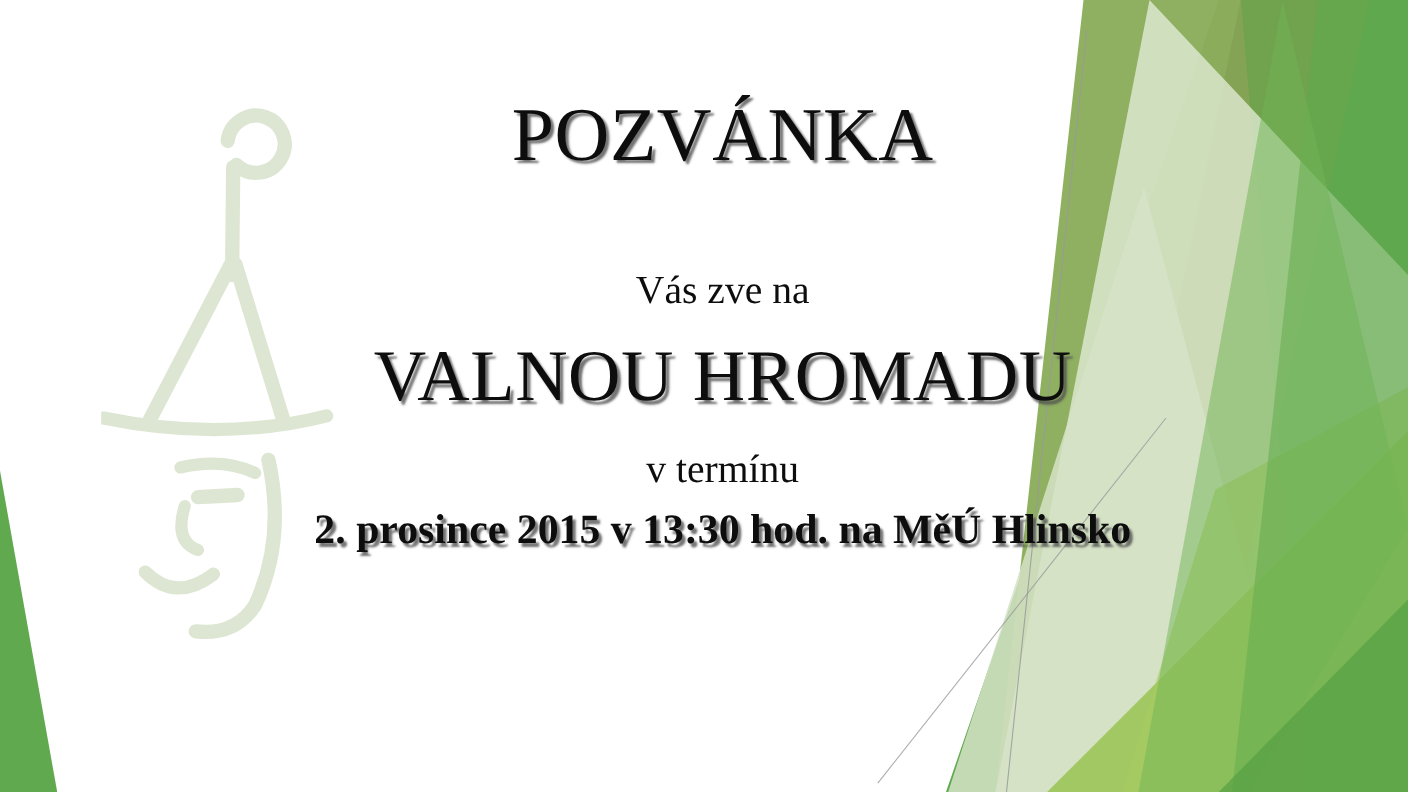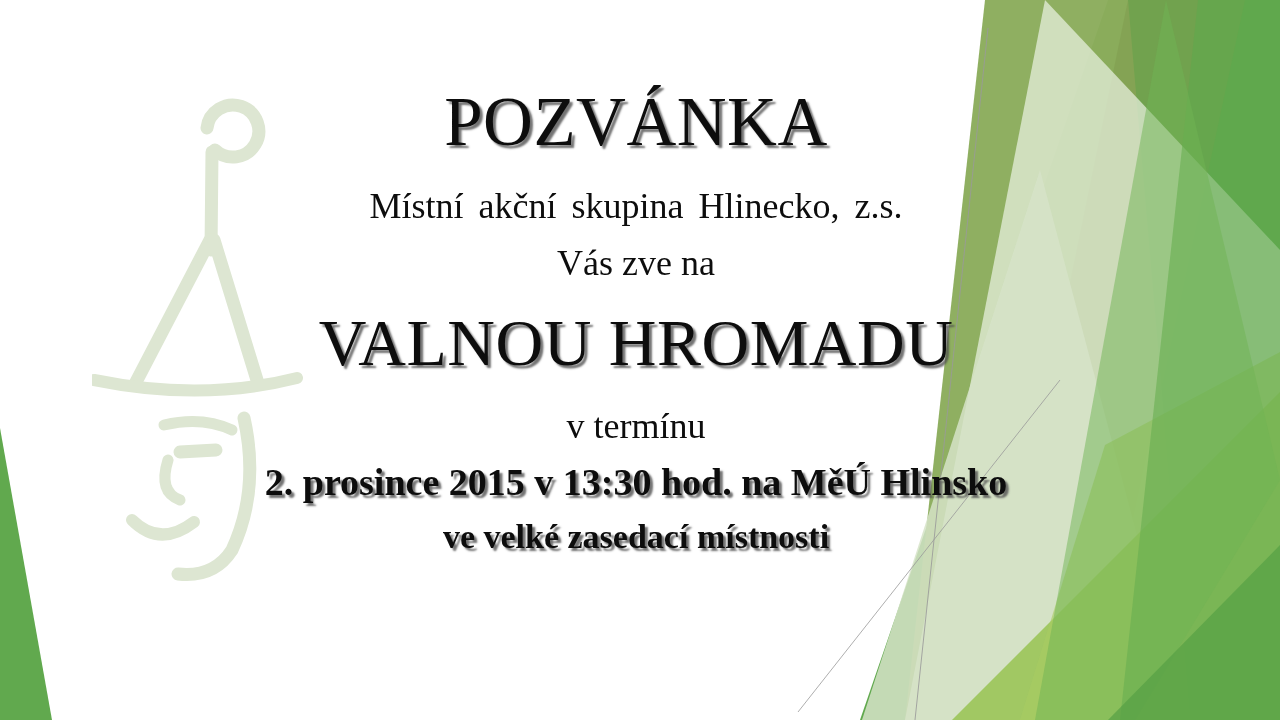--- a/index.html
+++ b/index.html
@@ -31,21 +31,21 @@
     top: 80px;
     width: 240px;
     height: 520px;
     opacity: 1;
     pointer-events: none;
   }
 
   
   .content {
     position: absolute;
-    left: 176px;
+    left: 197px;
     top: 0;
     width: 920px;
     height: 612px;
     text-align: center;
   }
 
   .line { 
     color: #0d0d0d;
     white-space: nowrap;
     line-height: 1.0;
@@ -173,27 +173,25 @@
 
         <path d="M40 440 Q68 468 102 442" stroke-width="12"></path>
       </g>
     </svg>
   </div>
 
   <div class="content">
 
     <div class="line l-title shadowed">POZVÁNKA</div>
 
-    <div class="line l-sub1">Místní akční skupina Hlinecko, z.s.</div>
 
     <div class="line l-sub2">Vás zve na</div>
 
     <div class="line l-sub3">v termínu</div>
 
     <div class="line l-main shadowed">VALNOU HROMADU</div>
 
     <div class="line l-date shadowed">2. prosince 2015 v 13:30 hod. na MěÚ Hlinsko</div>
 
-    <div class="line l-room shadowed">ve velké zasedací místnosti</div>
   </div>
 
 
 </div>
 
 </body></html>

